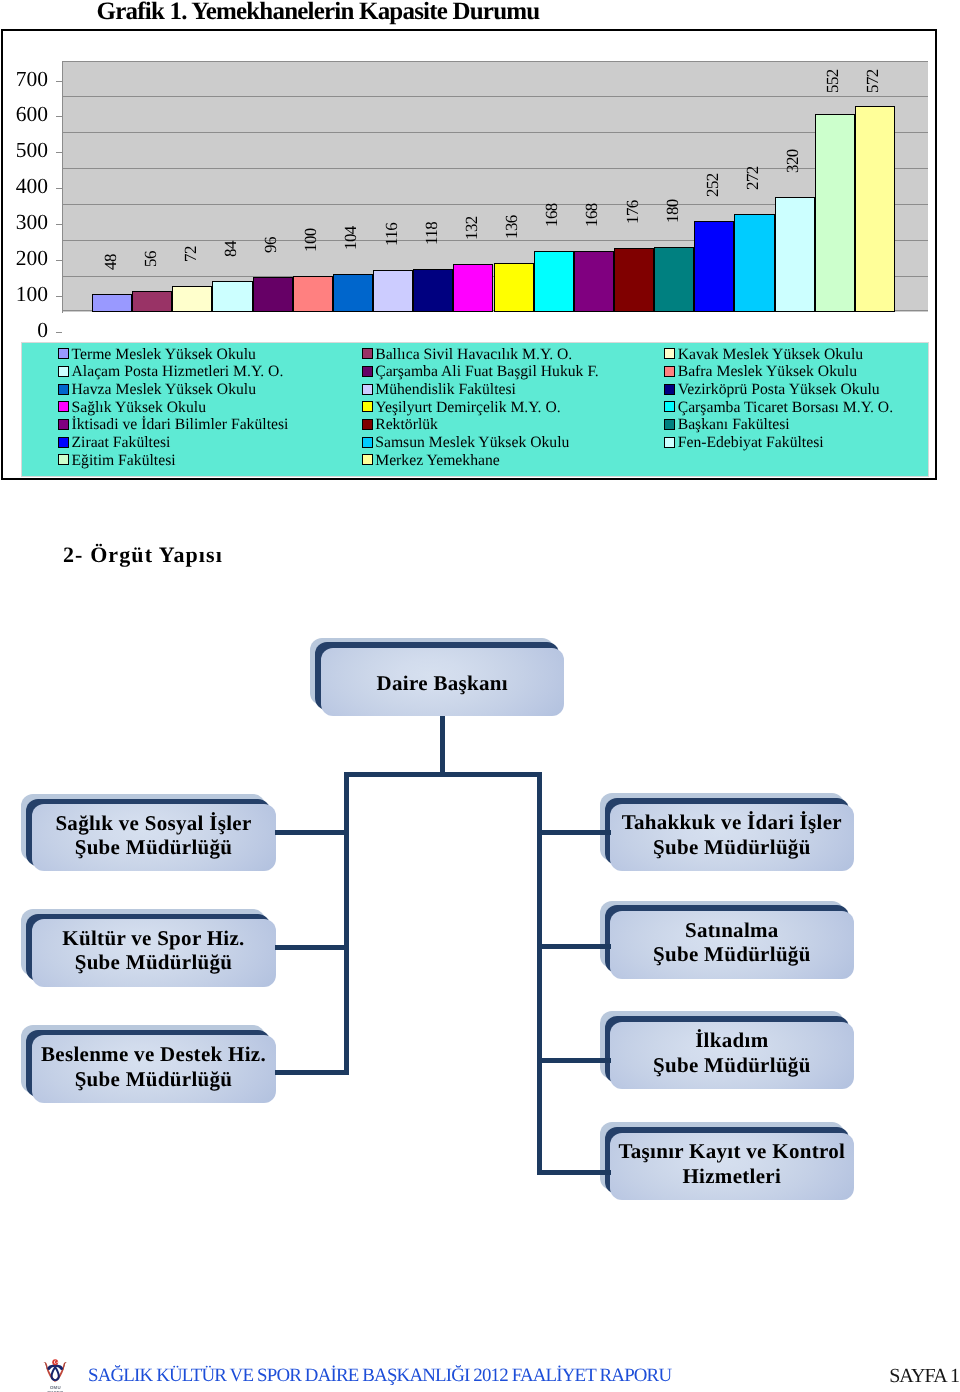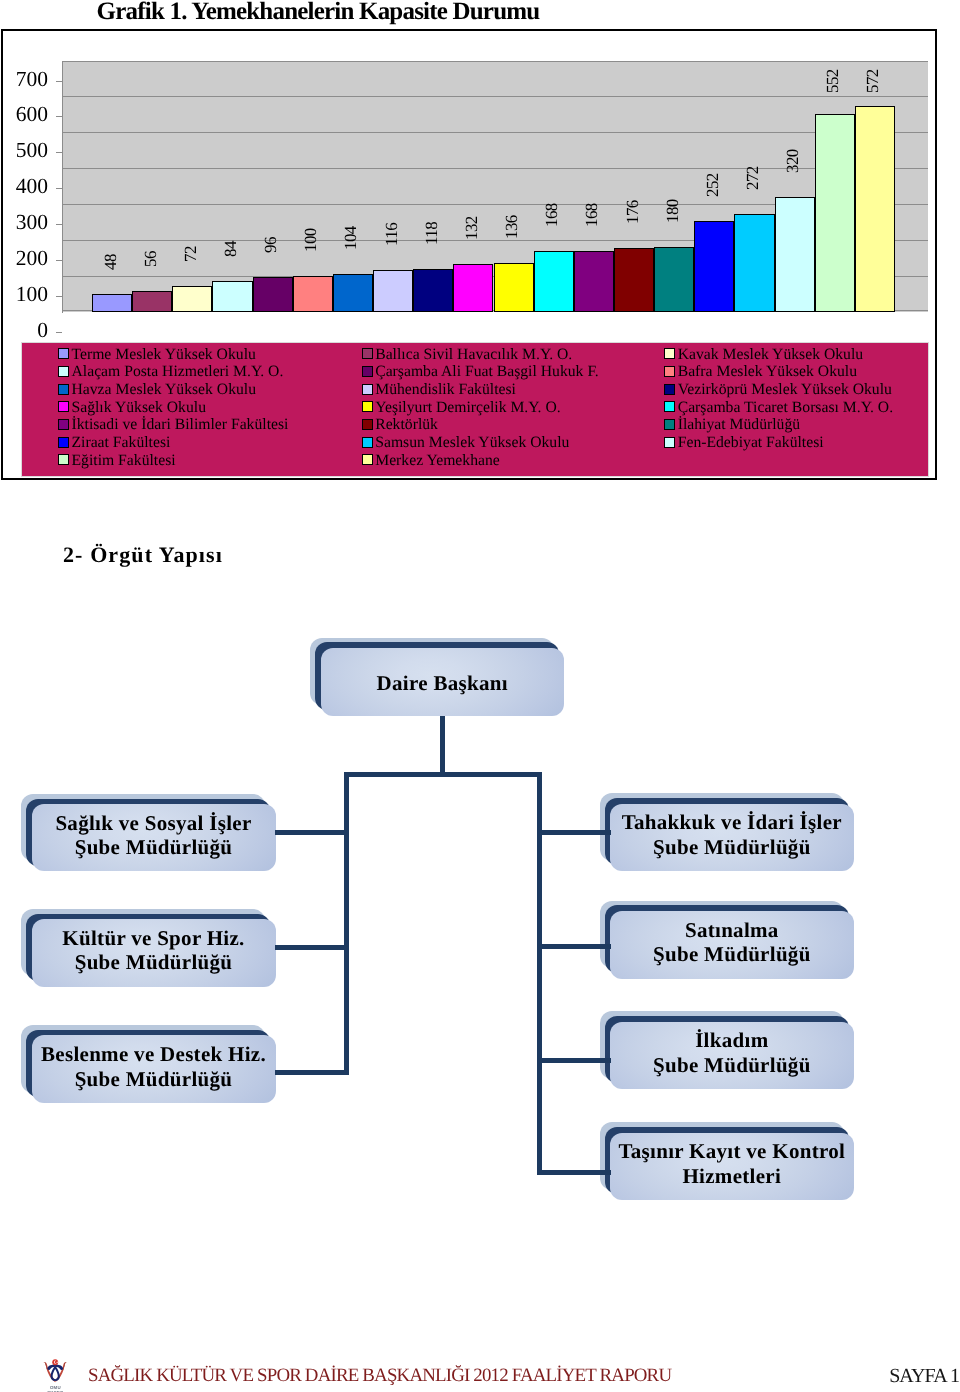--- a/index.html
+++ b/index.html
@@ -19,39 +19,39 @@
   #yaxis{position:absolute;left:0;top:0;width:61px;height:100%;margin-top:20px;}
   .ytick{position:absolute;left:0;width:45px;text-align:right;font-size:21.5px;
     line-height:21.5px;}
   .tickmark{position:absolute;width:6px;height:1px;background:#8c8c8c;}
   #plot-axisv{position:absolute;left:58.5px;top:29.5px;width:1px;height:252px;background:#8c8c8c;}
   #bars{position:absolute;left:0;bottom:0;height:100%;width:100%;}
   .bar{position:absolute;bottom:0;border:1px solid #000;box-sizing:border-box;}
   .barlabel{position:absolute;font-size:17px;line-height:17px;white-space:nowrap;
     letter-spacing:-0.6px;transform-origin:left bottom;transform:rotate(-90deg);}
   #legend-box{position:absolute;left:18px;top:311px;width:908px;height:135px;
-    border:1px solid #d9d9d9;background:#be185d;box-sizing:border-box;}
+    border:1px solid #d9d9d9;background:#5eead4;box-sizing:border-box;}
   .lgcol{position:absolute;top:0;}
   .lgitem{position:relative;height:17.68px;font-size:15.7px;line-height:17.68px;white-space:nowrap;}
   .lgsw{position:absolute;left:0;top:1.4px;width:11px;height:11px;border:1.6px solid #000;
     box-sizing:border-box;}
   .lgtx{position:absolute;left:13.6px;top:-1.5px;}
 
   
   #sec-heading{position:absolute;left:63px;top:541.5px;font-size:22px;
     letter-spacing:1.1px;font-weight:bold;white-space:nowrap;}
 
   
   #footer-logo{position:absolute;left:41.2px;top:1359px;width:28.4px;height:27.5px;}
   #footer-logo svg{width:28.4px;height:27.5px;display:block;}
   #logo-caption{position:absolute;left:0;top:26.4px;width:28.4px;text-align:center;
     font-size:4.4px;line-height:5px;color:#6b7280;font-weight:bold;
     letter-spacing:0.2px;font-family:"Liberation Sans",sans-serif;}
   #footer-text{position:absolute;left:88px;top:1365.4px;font-size:18.9px;
-    letter-spacing:-0.83px;color:#7f1d1d;white-space:nowrap;}
+    letter-spacing:-0.83px;color:#1d4ed8;white-space:nowrap;}
   #footer-page{position:absolute;right:1px;top:1364.7px;font-size:20px;
     letter-spacing:-0.9px;font-weight:normal;color:#161616;white-space:nowrap;}
 
   
   #org{position:absolute;left:0;top:0;width:960px;height:1392px;}
   .conn{position:absolute;background:#1d3a60;}
   .nodewrap{position:absolute;}
   .nodewrap .sh1{position:absolute;left:-10.3px;top:-10.4px;width:100%;height:100%;
     border-radius:12px;background:#b9c8dc;}
   .nodewrap .sh2{position:absolute;left:-5.2px;top:-5.6px;width:100%;height:100%;
@@ -209,29 +209,29 @@
         <div class="lgitem">
           <span class="lgsw" style="background: rgb(255, 255, 204);"></span>
           <span class="lgtx">Kavak Meslek Yüksek Okulu</span>
         </div>
         <div class="lgitem">
           <span class="lgsw" style="background: rgb(255, 128, 128);"></span>
           <span class="lgtx">Bafra Meslek Yüksek Okulu</span>
         </div>
         <div class="lgitem">
           <span class="lgsw" style="background: rgb(0, 0, 128);"></span>
-          <span class="lgtx">Vezirköprü Meslek Yüksek Okulu</span>
+          <span class="lgtx">Vezirköprü Posta Yüksek Okulu</span>
         </div>
         <div class="lgitem">
           <span class="lgsw" style="background: rgb(0, 255, 255);"></span>
           <span class="lgtx">Çarşamba Ticaret Borsası M.Y. O.</span>
         </div>
         <div class="lgitem">
           <span class="lgsw" style="background: rgb(0, 128, 128);"></span>
-          <span class="lgtx">İlahiyat Müdürlüğü</span>
+          <span class="lgtx">Başkanı Fakültesi</span>
         </div>
         <div class="lgitem">
           <span class="lgsw" style="background: rgb(204, 255, 255);"></span>
           <span class="lgtx">Fen-Edebiyat Fakültesi</span>
         </div>
       </div>
     </div>
 </div>
 
 <div id="sec-heading">2- Örgüt Yapısı</div>

